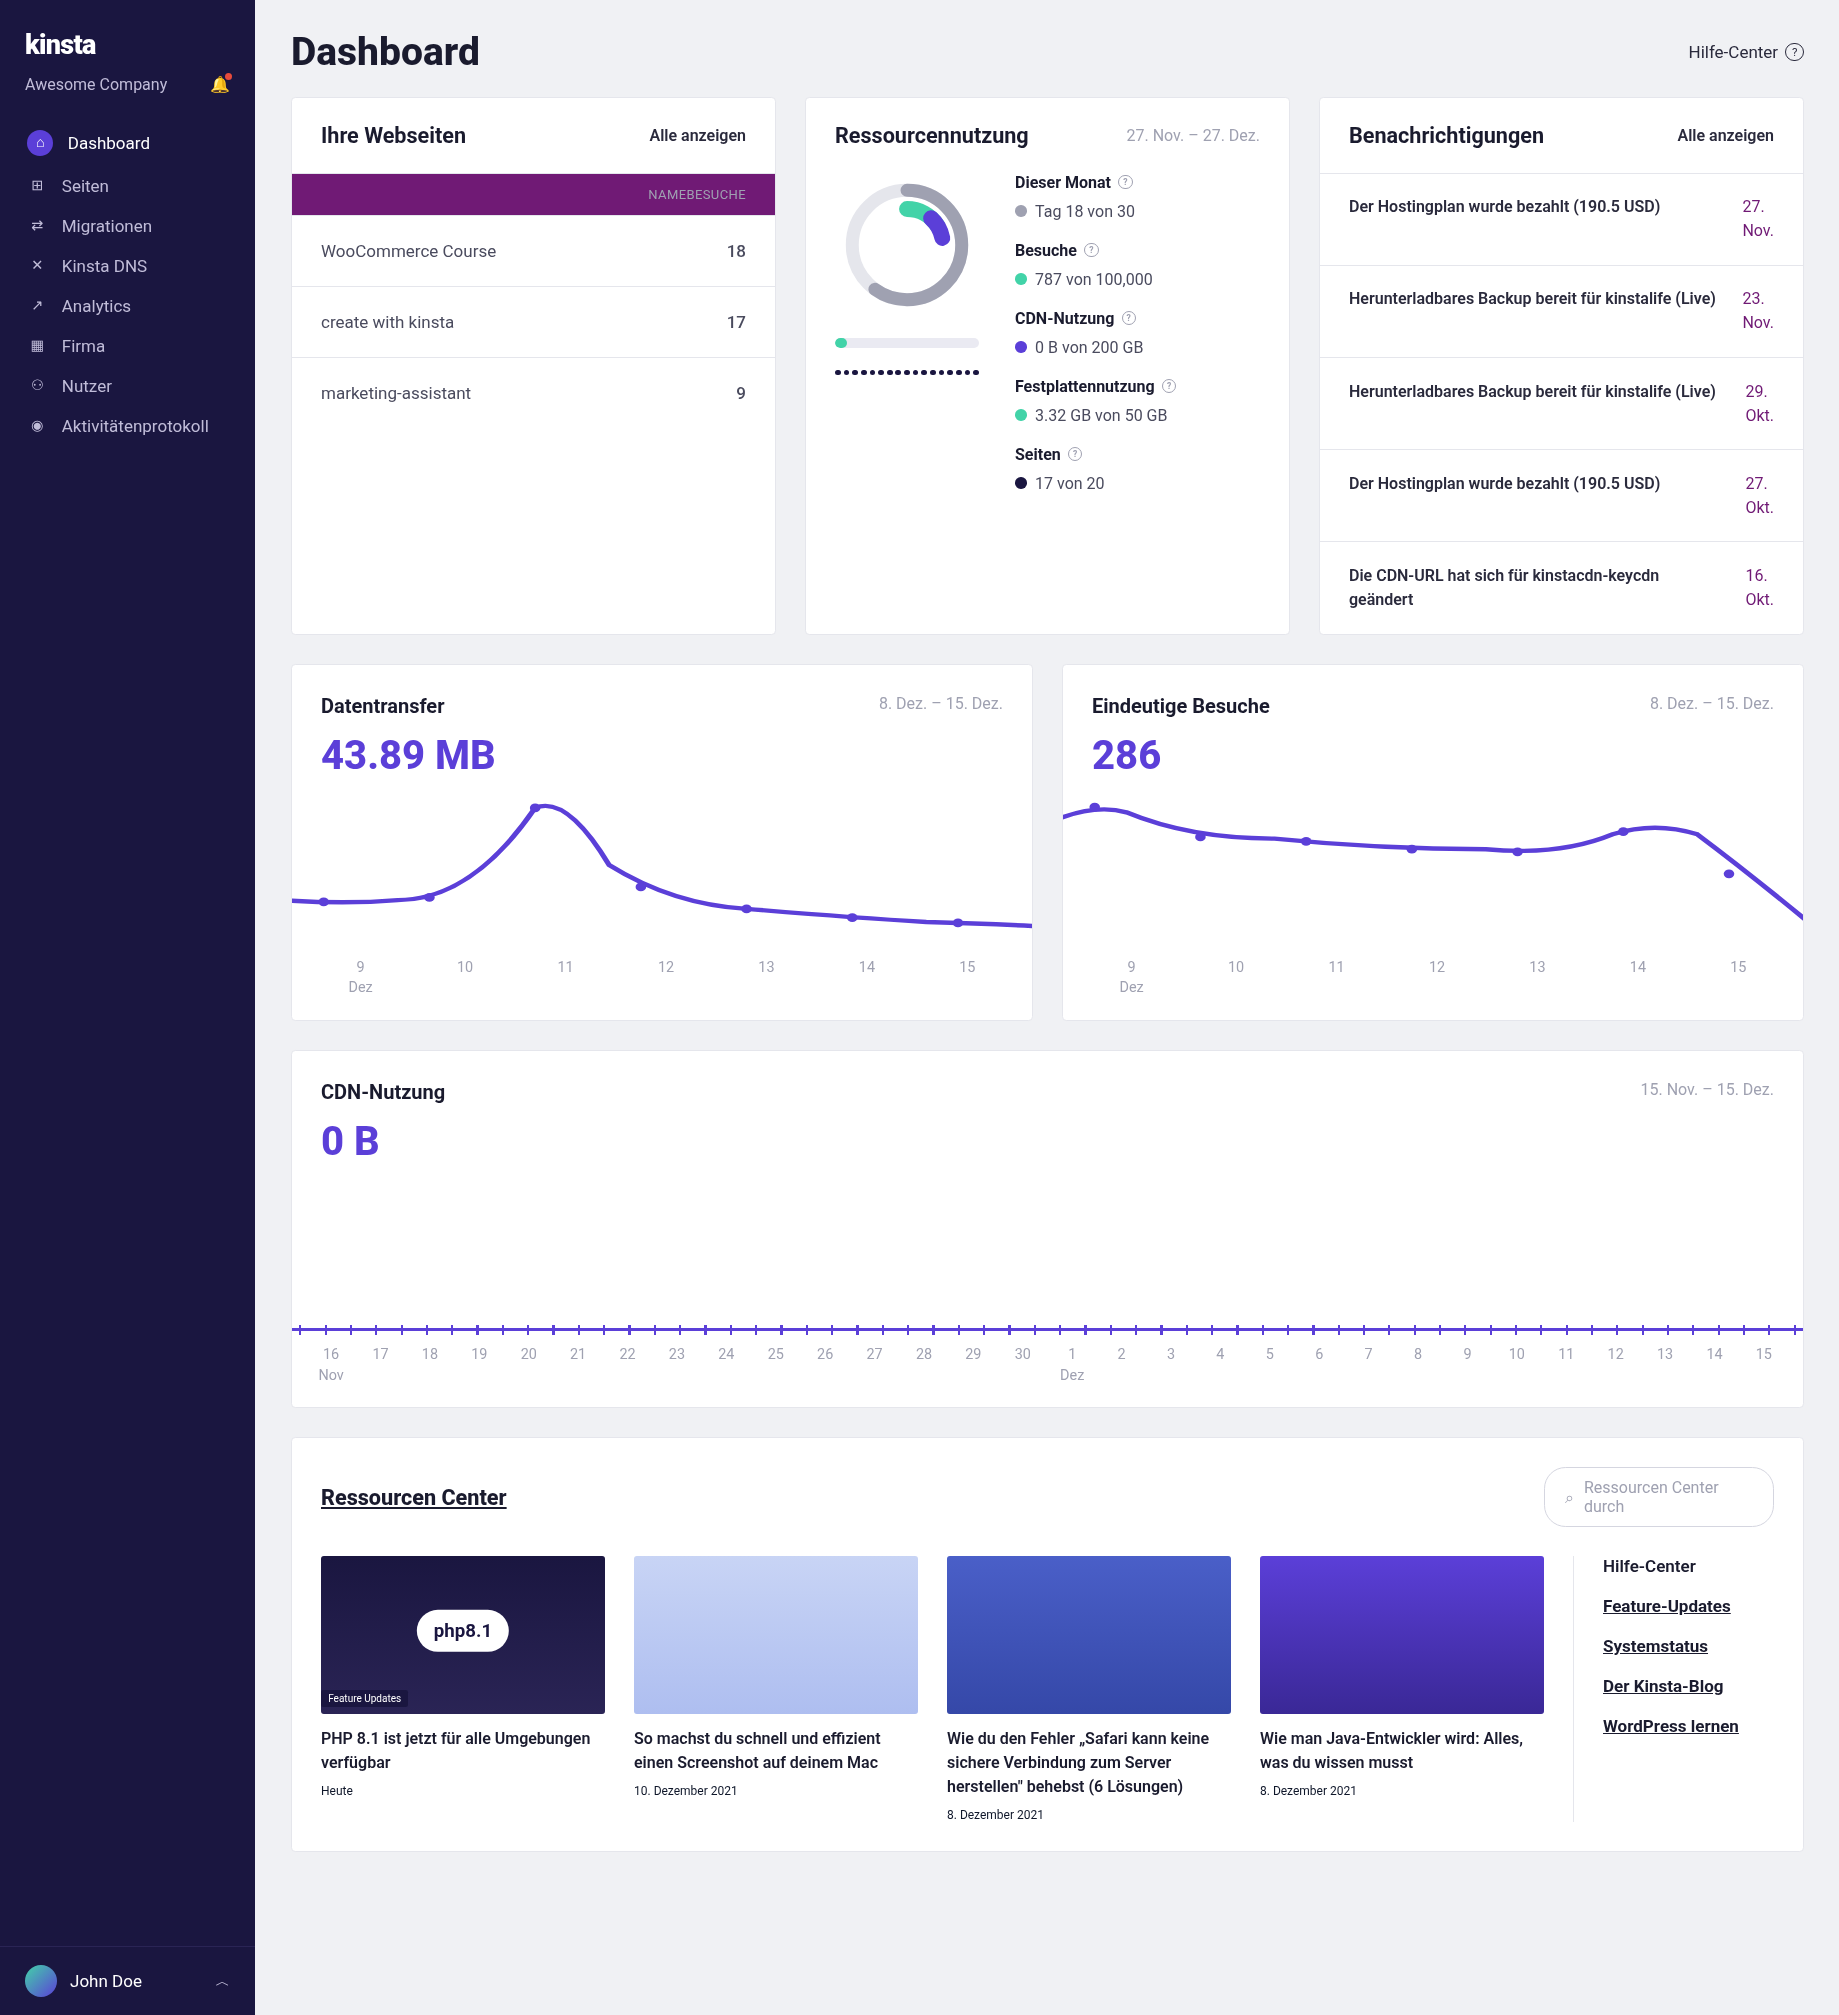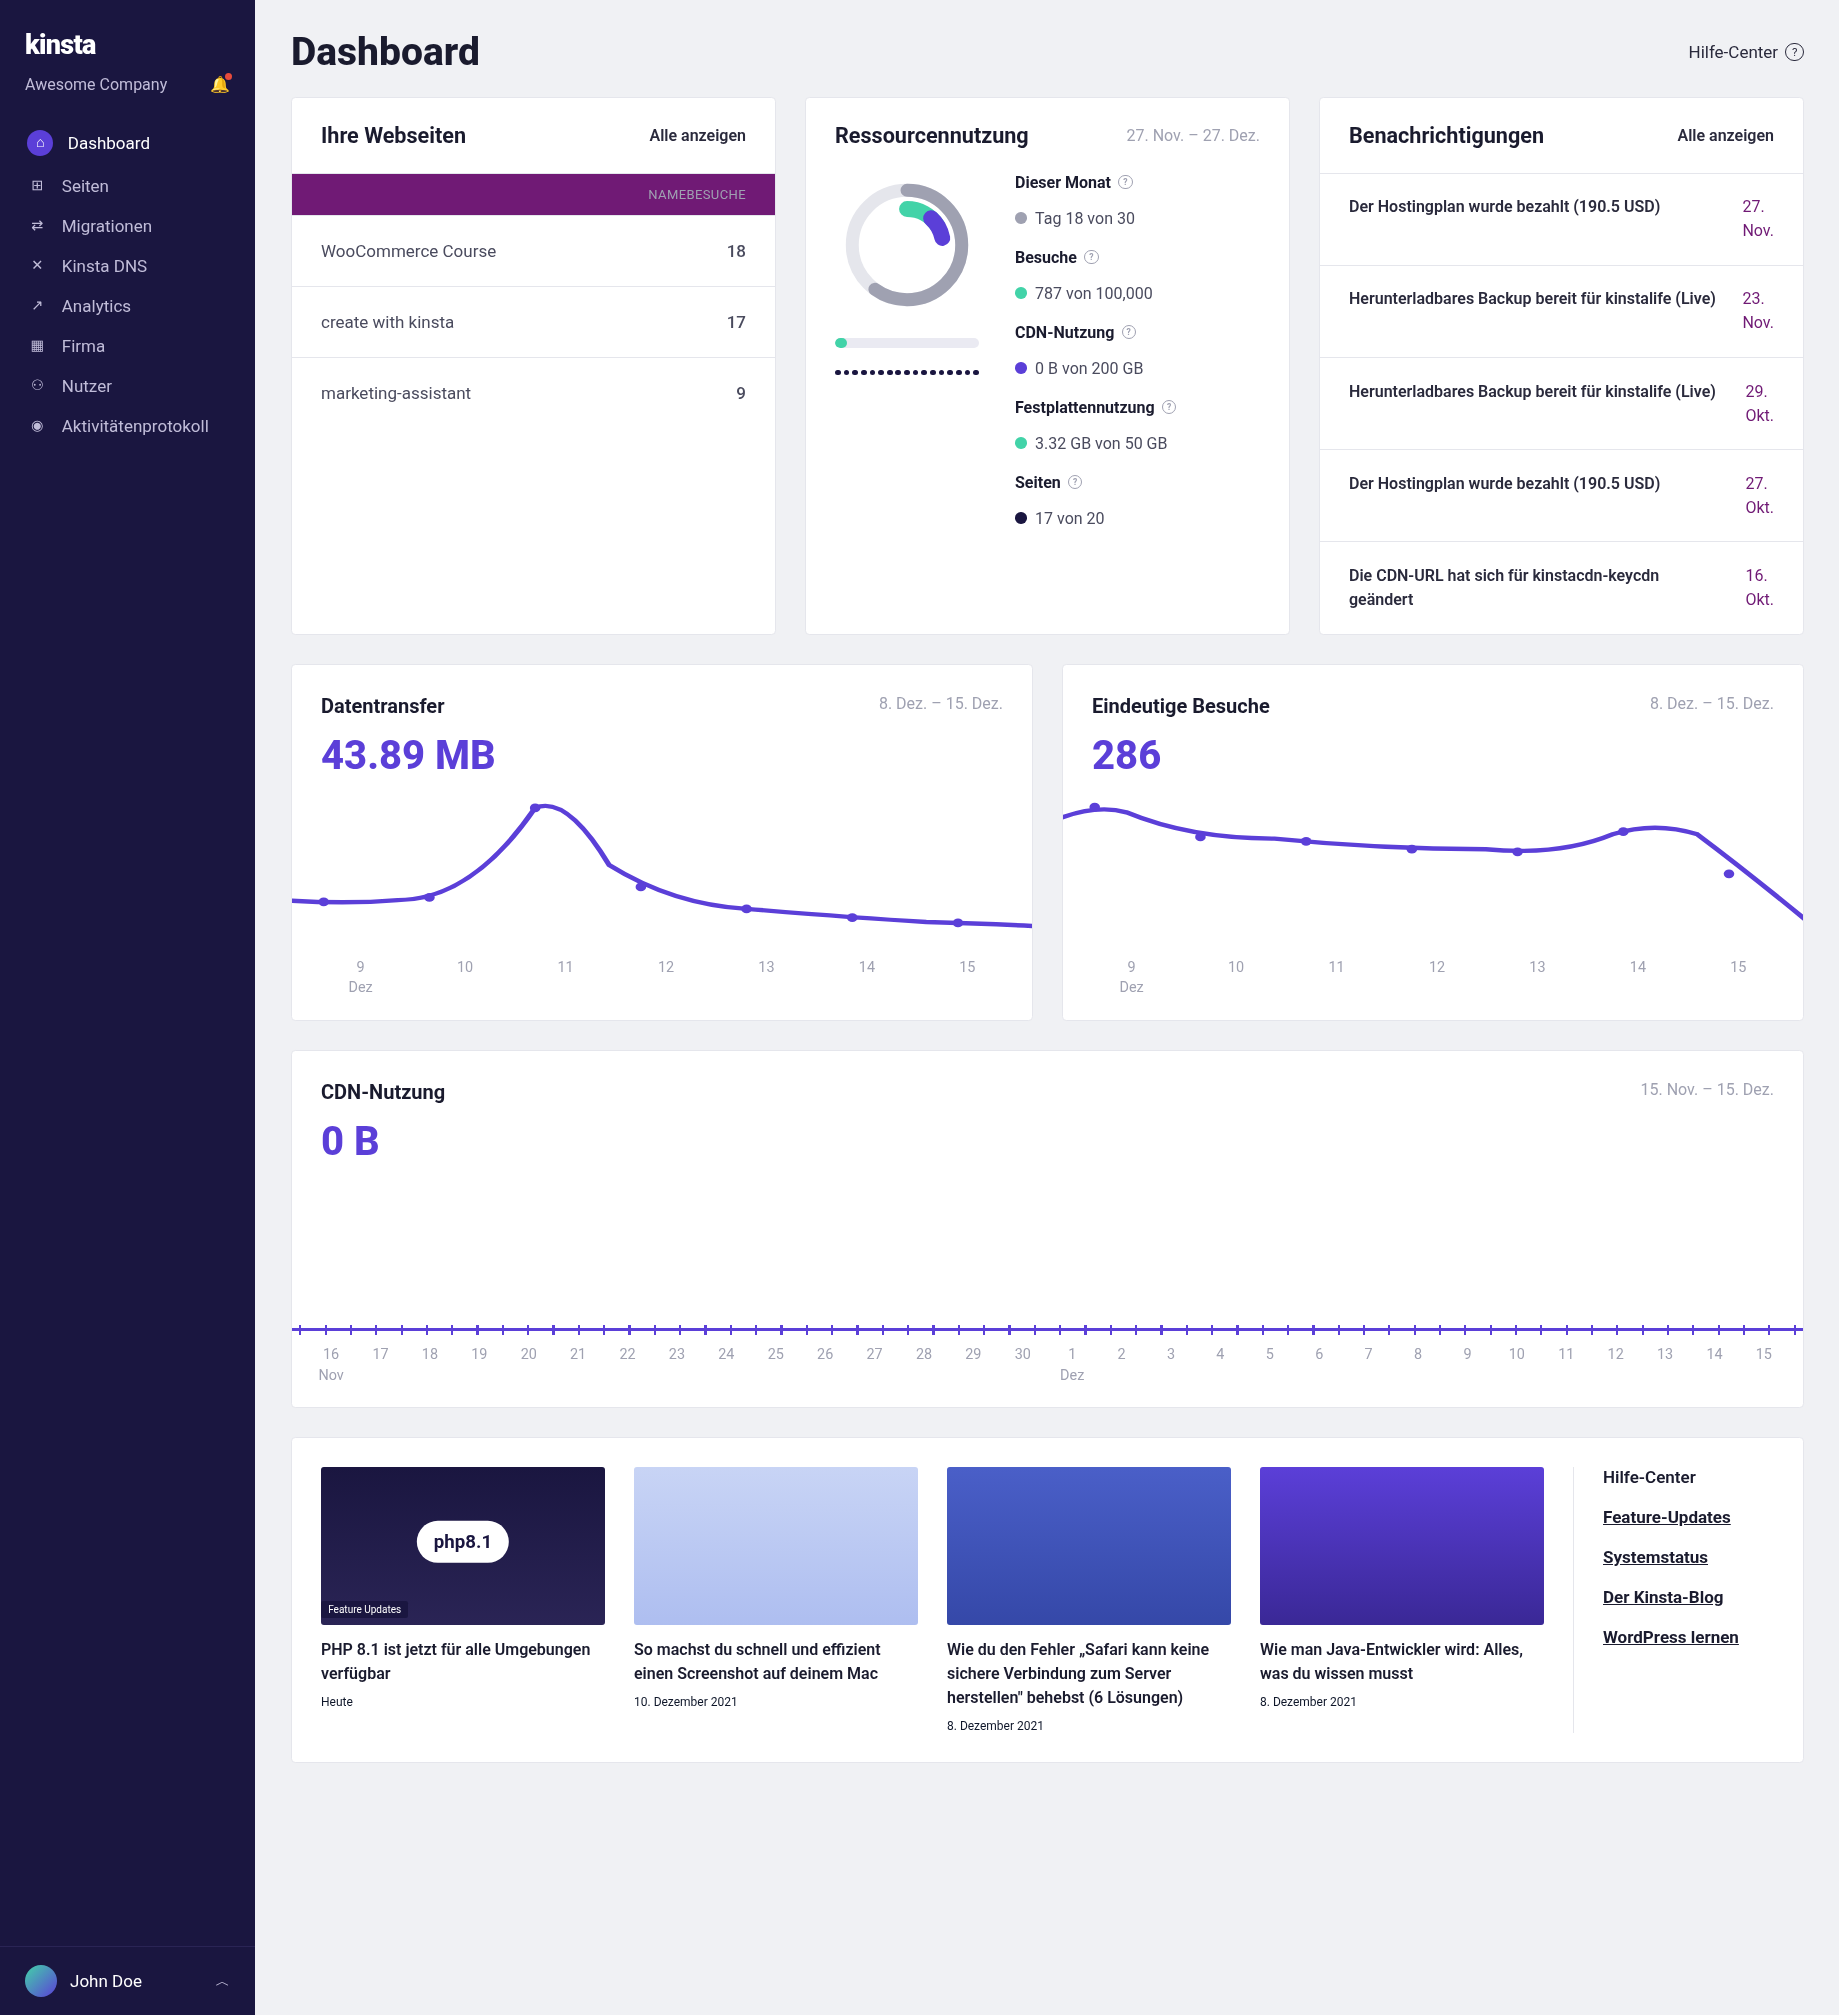--- a/index.html
+++ b/index.html
@@ -39,21 +39,21 @@
 .site-name{color:#4a4b5e}
 .visits{color:#4a4b5e;font-weight:500}
 .usage-body{padding:0 29px 36px;display:flex;gap:36px}
 .donut-col{display:flex;flex-direction:column;align-items:center;gap:21.6px}
 .donut{width:144px;height:144px;position:relative}
 .bar-mini{width:144px;height:10px;background:#eaeaf2;border-radius:5px;position:relative;overflow:hidden}
 .bar-mini-fill{position:absolute;left:0;top:0;height:100%;width:8%;background:#42d3a8;border-radius:5px}
 .dots-row{width:144px;display:flex;justify-content:space-between}
 .dots-row span{width:5.7px;height:5.7px;background:#1a1640;border-radius:50%}
 .stats-col{flex:1;display:flex;flex-direction:column;gap:20px}
-.stat{display:flex;flex-direction:column;gap:17px}
+.stat{display:flex;flex-direction:column;gap:10px}
 .stat-label{font-size:16px;font-weight:700;display:flex;align-items:center;gap:7.2px}
 .info-icon{width:14.4px;height:14.4px;border:1.4px solid #9fa1b1;border-radius:50%;display:inline-flex;align-items:center;justify-content:center;font-size:8.6px;color:#9fa1b1}
 .stat-val{font-size:16px;color:#4a4b5e;display:flex;align-items:center;gap:8.6px}
 .bullet{width:11.5px;height:11.5px;border-radius:50%;flex-shrink:0}
 .b-grey{background:#9fa1b1}.b-teal{background:#42d3a8}.b-purple{background:#5b3fd8}.b-dark{background:#1a1640}
 .notif-row{display:flex;justify-content:space-between;gap:26px;padding:21.6px 29px;border-top:0.7px solid #e5e6ec;font-size:16px}
 .notif-text{color:#2a2a3c;font-weight:600;line-height:1.5}
 .notif-date{color:#701a75;text-align:left;line-height:1.5;white-space:pre-line}
 .grid2{display:grid;grid-template-columns:1fr 1fr;gap:29px;margin-bottom:29px}
 .chart-card{background:#fff;border-radius:4.3px;border:0.7px solid #e5e6ec;padding:29px 0px 21.6px;overflow:hidden}
@@ -462,20 +462,27 @@
           <div>10</div>
           <div>11</div>
           <div>12</div>
           <div>13</div>
           <div>14</div>
           <div>15</div>
         </div>
     </div>
 
     <div class="rc-card">
+      <div class="rc-head">
+        <div class="rc-title">Ressourcen Center</div>
+        <div class="rc-search">
+          <span>⌕</span>
+          <span>Ressourcen Center durch</span>
+        </div>
+      </div>
       <div class="rc-body">
         <div class="rc-articles" id="rc-articles">
             <div class="rc-art">
               <div class="rc-thumb" style="background:linear-gradient(#1a1640,#2a2455)">
                 <div class="php-pill">php8.1</div>
                 <div class="fu-badge">Feature Updates</div>
               </div>
               <div class="rc-art-title">PHP 8.1 ist jetzt für alle Umgebungen verfügbar</div>
               <div class="rc-art-date">Heute</div>
             </div>

